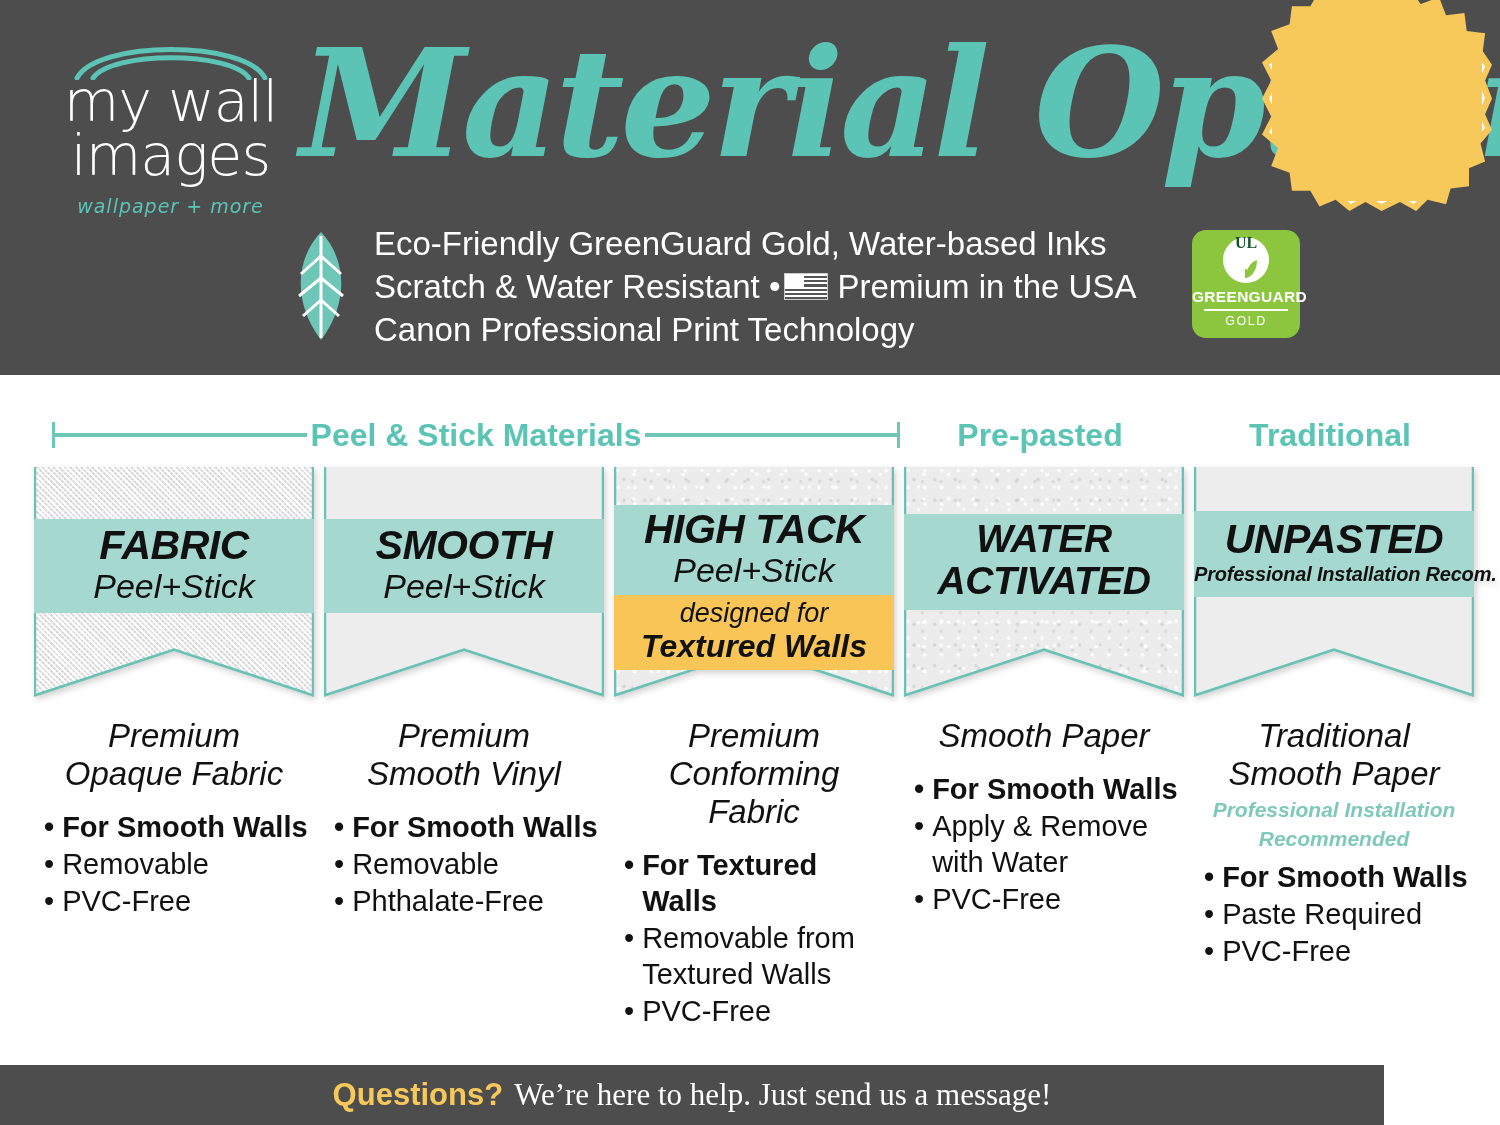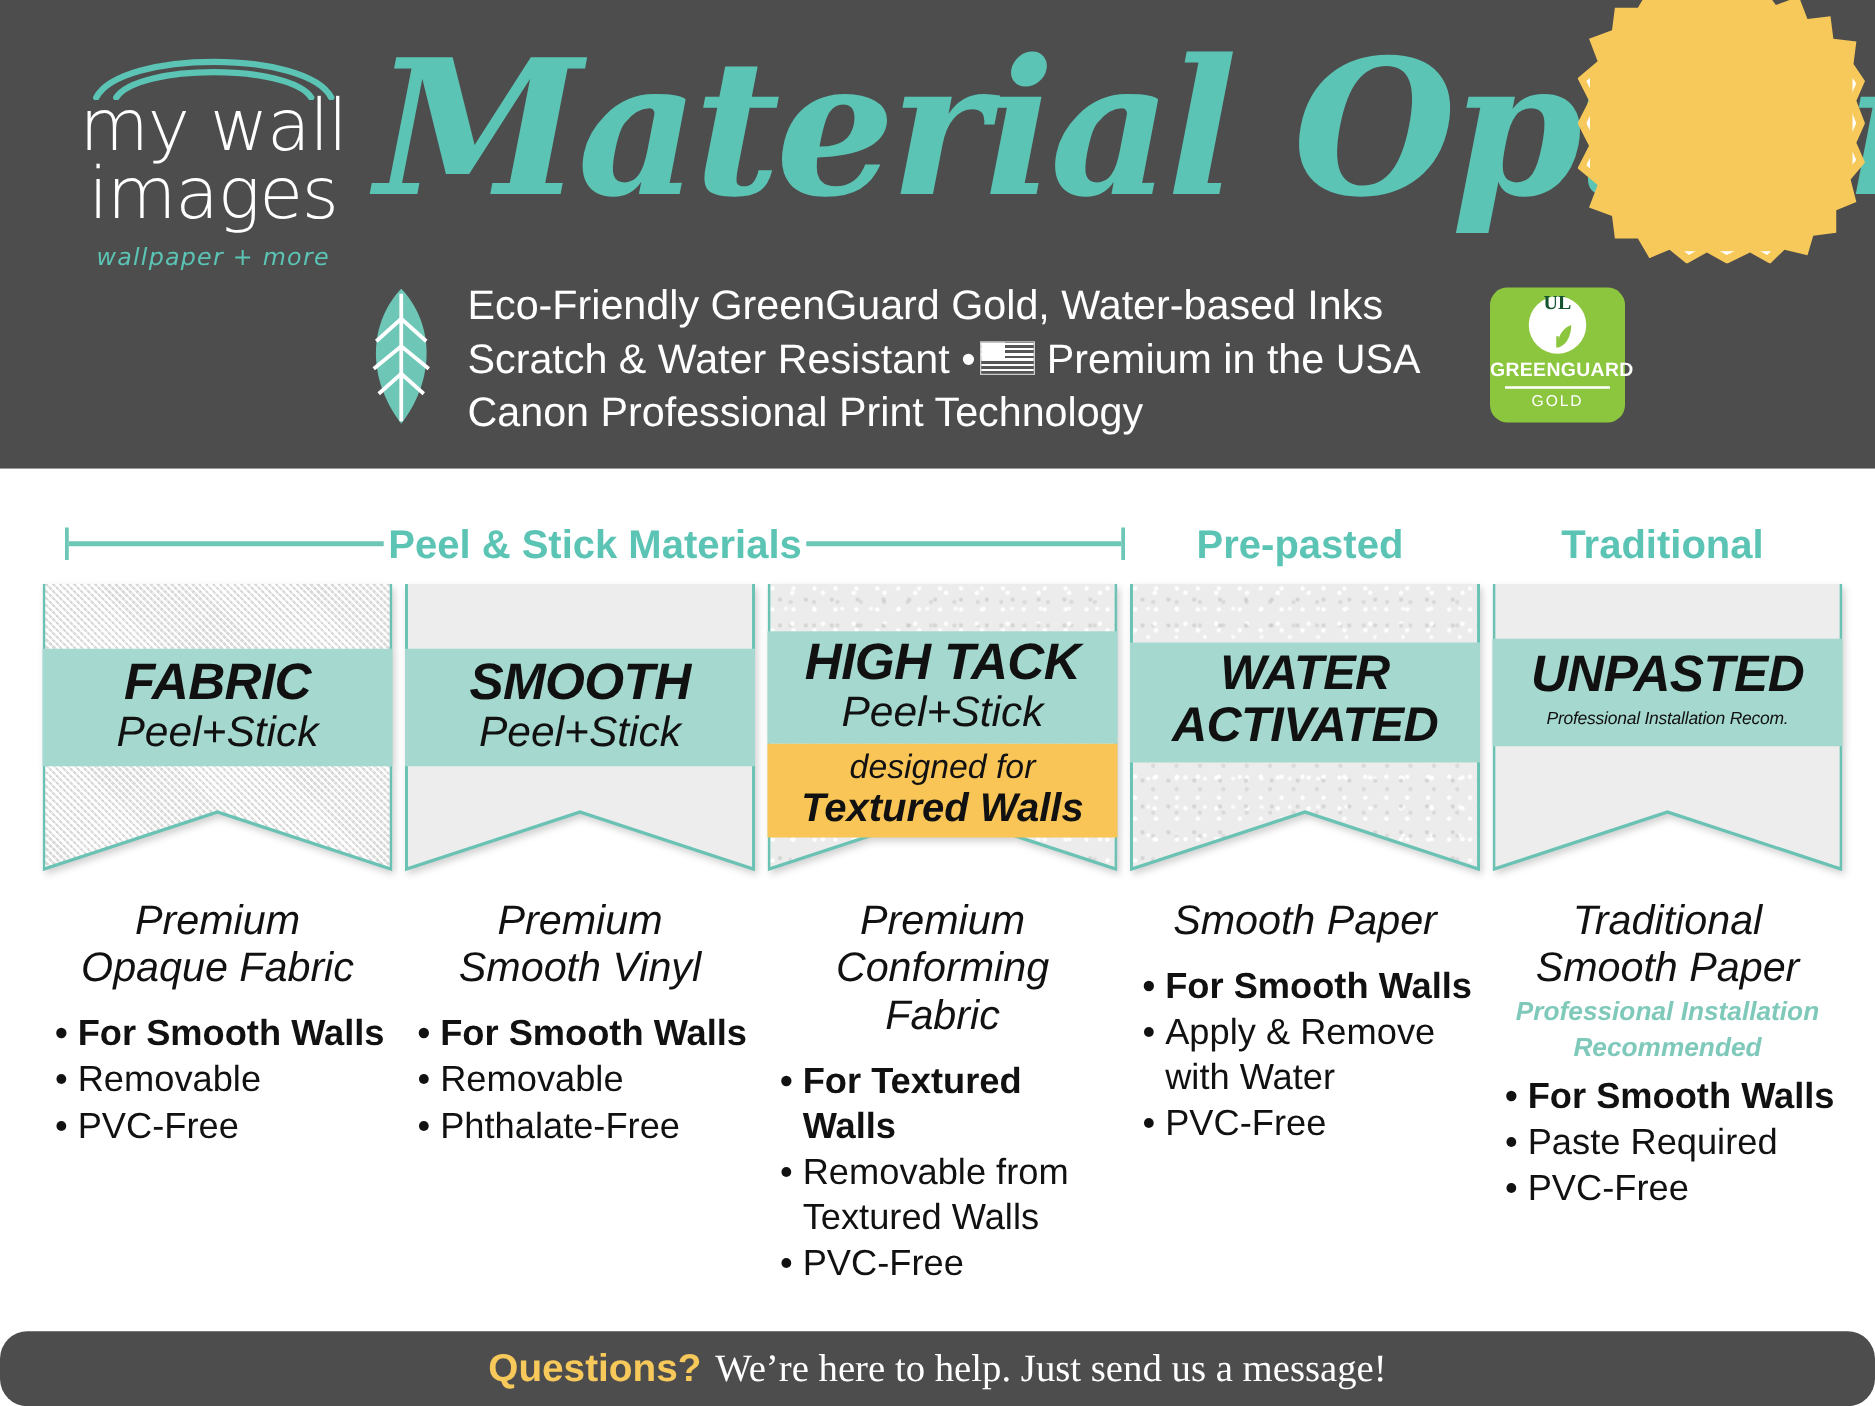--- a/index.html
+++ b/index.html
@@ -291,23 +291,23 @@
   .band-title.two-line { font-size:39px; line-height:42px; }
   .band-sub {
     font-size:34px;
     line-height:38px;
     font-style:italic;
     color:#111111;
     font-family:"Liberation Sans", sans-serif;
     white-space:nowrap;
   }
   .band-sub.tiny {
-    font-size:14px;
+    font-size:20px;
     line-height:26px;
-    font-weight:normal;
+    font-weight:bold;
     letter-spacing:-0.2px;
   }
   .band-yellow {
     position:absolute;
     left:0; right:0;
     background:#f9c557;
     text-align:center;
     z-index:3;
     padding:3px 0 6px;
   }
@@ -354,27 +354,26 @@
     font-family:"Liberation Sans", sans-serif;
     margin-bottom:1px;
   }
   .bullet .dot { margin-right:8px; }
   .bullet.b-bold { font-weight:bold; }
   .bullet .txt { flex:1; }
 
   
   .footer {
     position:relative;
-    width:1500px;
+    width:1384px;
     height:60px;
     background:#4d4d4d;
     display:flex;
     align-items:center;
     justify-content:center;
-    border-radius:22px;
   }
   .footer-q {
     color:#f7c85a;
     font-size:31px;
     font-weight:bold;
     font-family:"Liberation Sans", sans-serif;
     margin-right:11px;
   }
   .footer-rest {
     color:#ffffff;

